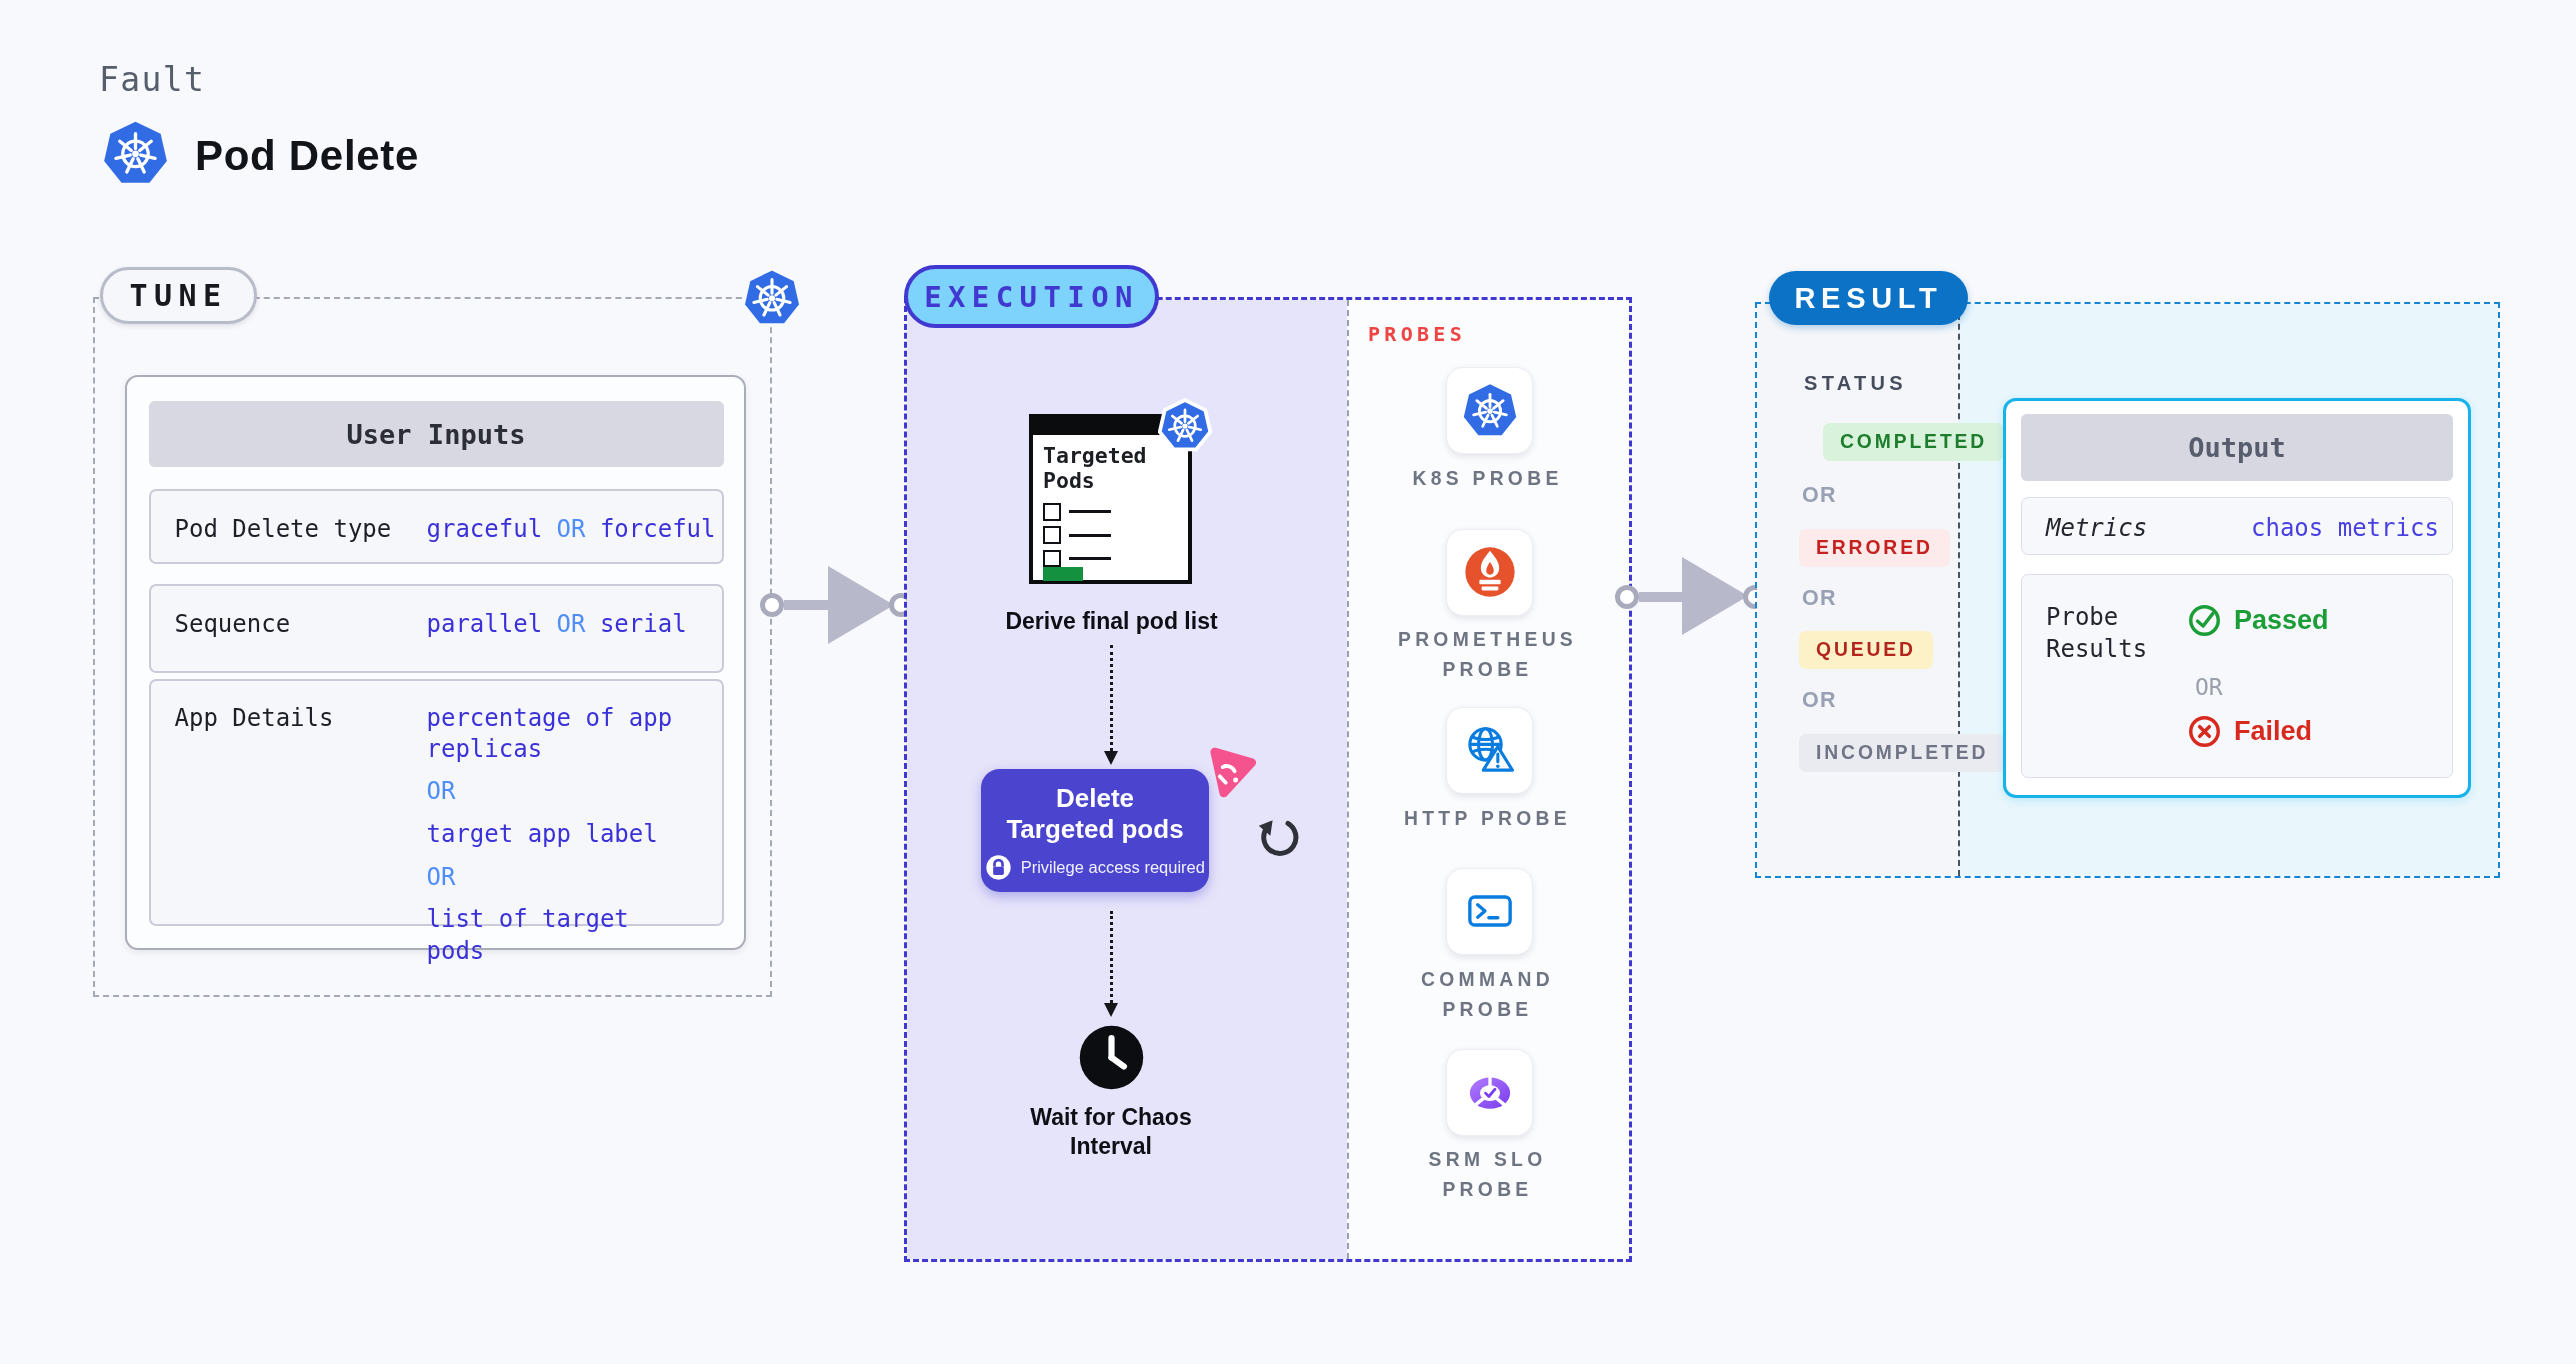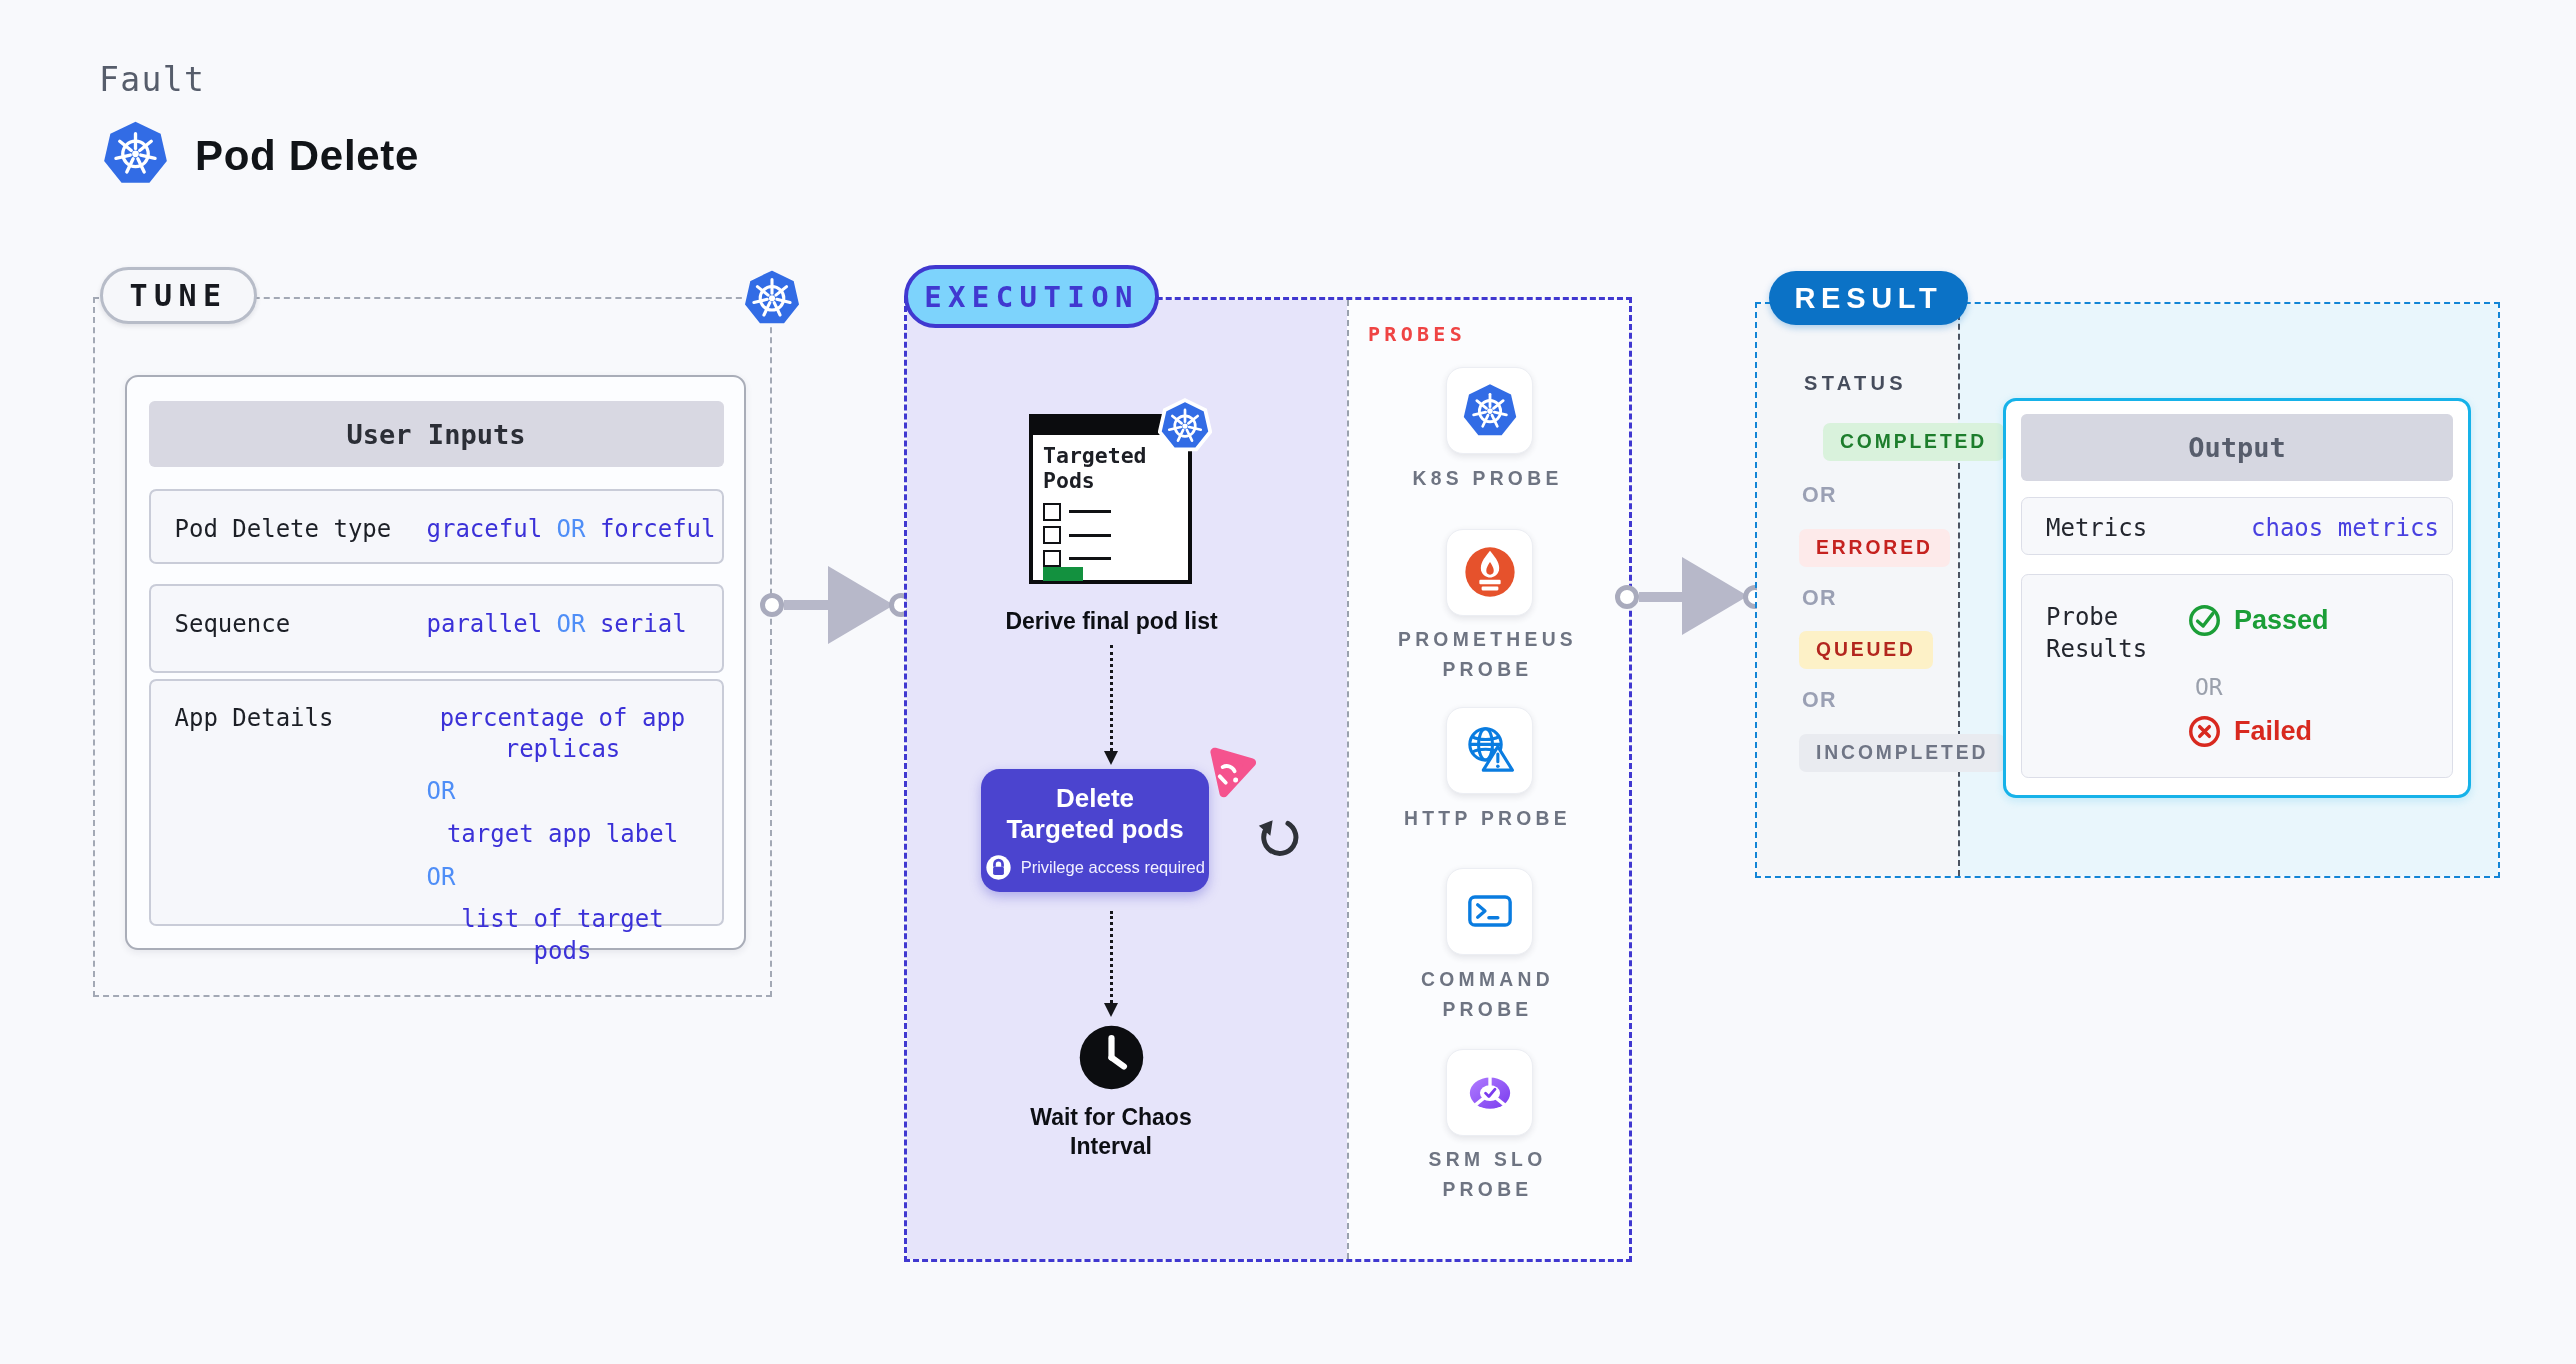--- a/index.html
+++ b/index.html
@@ -18,21 +18,21 @@
   .pill{position:absolute;display:flex;align-items:center;justify-content:center;border-radius:716px;font-weight:bold;box-sizing:border-box;}
   .pill-tune{background:#f6f7fa;border:3.6px solid #b7bcc8;color:#17191f;font-size:30px;letter-spacing:6.4px;box-shadow:0 2.1px 5.7px rgba(40,44,60,.12);}
   .pill-exec{background:#7dd3fc;border:4.3px solid #4038d0;color:#4038d0;font-size:29px;letter-spacing:6.4px;}
   .pill-result{background:#0b72c6;color:#ffffff;font-size:29px;letter-spacing:5.7px;box-shadow:0 2.9px 7.2px rgba(11,114,198,.3);}
 
   
   .ui-card{position:absolute;background:#fcfdff;border:2.9px solid #a9adb8;border-radius:13px;box-shadow:0 2.1px 7.2px rgba(40,44,60,.08);}
   .ui-head{position:absolute;background:#d8d8e2;border-radius:5.7px;display:flex;align-items:center;justify-content:center;font-weight:bold;font-size:27px;color:#2b2e36;}
   .ui-row{position:absolute;background:#f6f7fb;border:2.1px solid #c9ccd8;border-radius:7.2px;box-sizing:border-box;}
   .ui-label{font-size:24px;color:#1c1f26;}
-  .val{color:#3b31d8;text-align:center;}
+  .val{color:#3b31d8;}
   .orv{color:#4f8ef7;}
 
   
   .node-dot{position:absolute;width:14.3px;height:14.3px;border:5px solid #a9abbd;background:#fff;border-radius:50%;}
   .shaft{position:absolute;height:10px;background:#b7b8c9;}
   .ahead{position:absolute;width:0;height:0;border-top:39px solid transparent;border-bottom:39px solid transparent;border-left:66px solid #b7b8c9;}
   .dotline{position:absolute;width:0;border-left:3.6px dotted #15161a;}
   .dothead{position:absolute;width:0;height:0;border-left:7.9px solid transparent;border-right:7.9px solid transparent;border-top:14.3px solid #15161a;}
 
   .caption{position:absolute;font-weight:bold;font-size:23px;color:#0d0f14;text-align:center;line-height:1.25;}
@@ -330,21 +330,21 @@
 <div class="badge b-red" style="left:1799px;top:529px;">ERRORED</div>
 <div class="or-status" style="left:1802px;top:586px;">OR</div>
 <div class="badge b-yellow" style="left:1799px;top:631px;">QUEUED</div>
 <div class="or-status" style="left:1802px;top:688px;">OR</div>
 <div class="badge b-gray" style="left:1799px;top:734px;">INCOMPLETED</div>
 
 <div class="out-box" style="left:2003px;top:398px;width:462px;height:394px;">
   <div class="out-head mono" style="left:15px;top:13px;width:432px;height:67px;">Output</div>
 
   <div class="out-row" style="left:15px;top:96px;width:432px;height:58px;">
-    <span class="abs mono" style="left:24px;top:15.8px;font-size:24px;color:#23262e;">Metrics</span>
+    <span class="abs mono" style="left:24px;top:15.8px;font-size:24px;color:#23262e;font-style:italic;">Metrics</span>
     <span class="abs mono" style="left:229px;top:15.8px;font-size:24px;color:#4840e0;">chaos metrics</span>
   </div>
 
   <div class="out-row" style="left:15px;top:173px;width:432px;height:204px;">
     <div class="abs mono" style="left:24px;top:26px;width:143px;font-size:24px;line-height:1.35;color:#23262e;">Probe Results</div>
 
     <div class="abs" style="left:166px;top:29px;display:flex;align-items:center;">
       <span style="width:33px;height:33px;display:inline-block;">
         <svg width="33" height="33" viewBox="0 0 48 48">
           <circle cx="24" cy="24" r="20" stroke="#1b9e37" stroke-width="5" fill="none"></circle>

